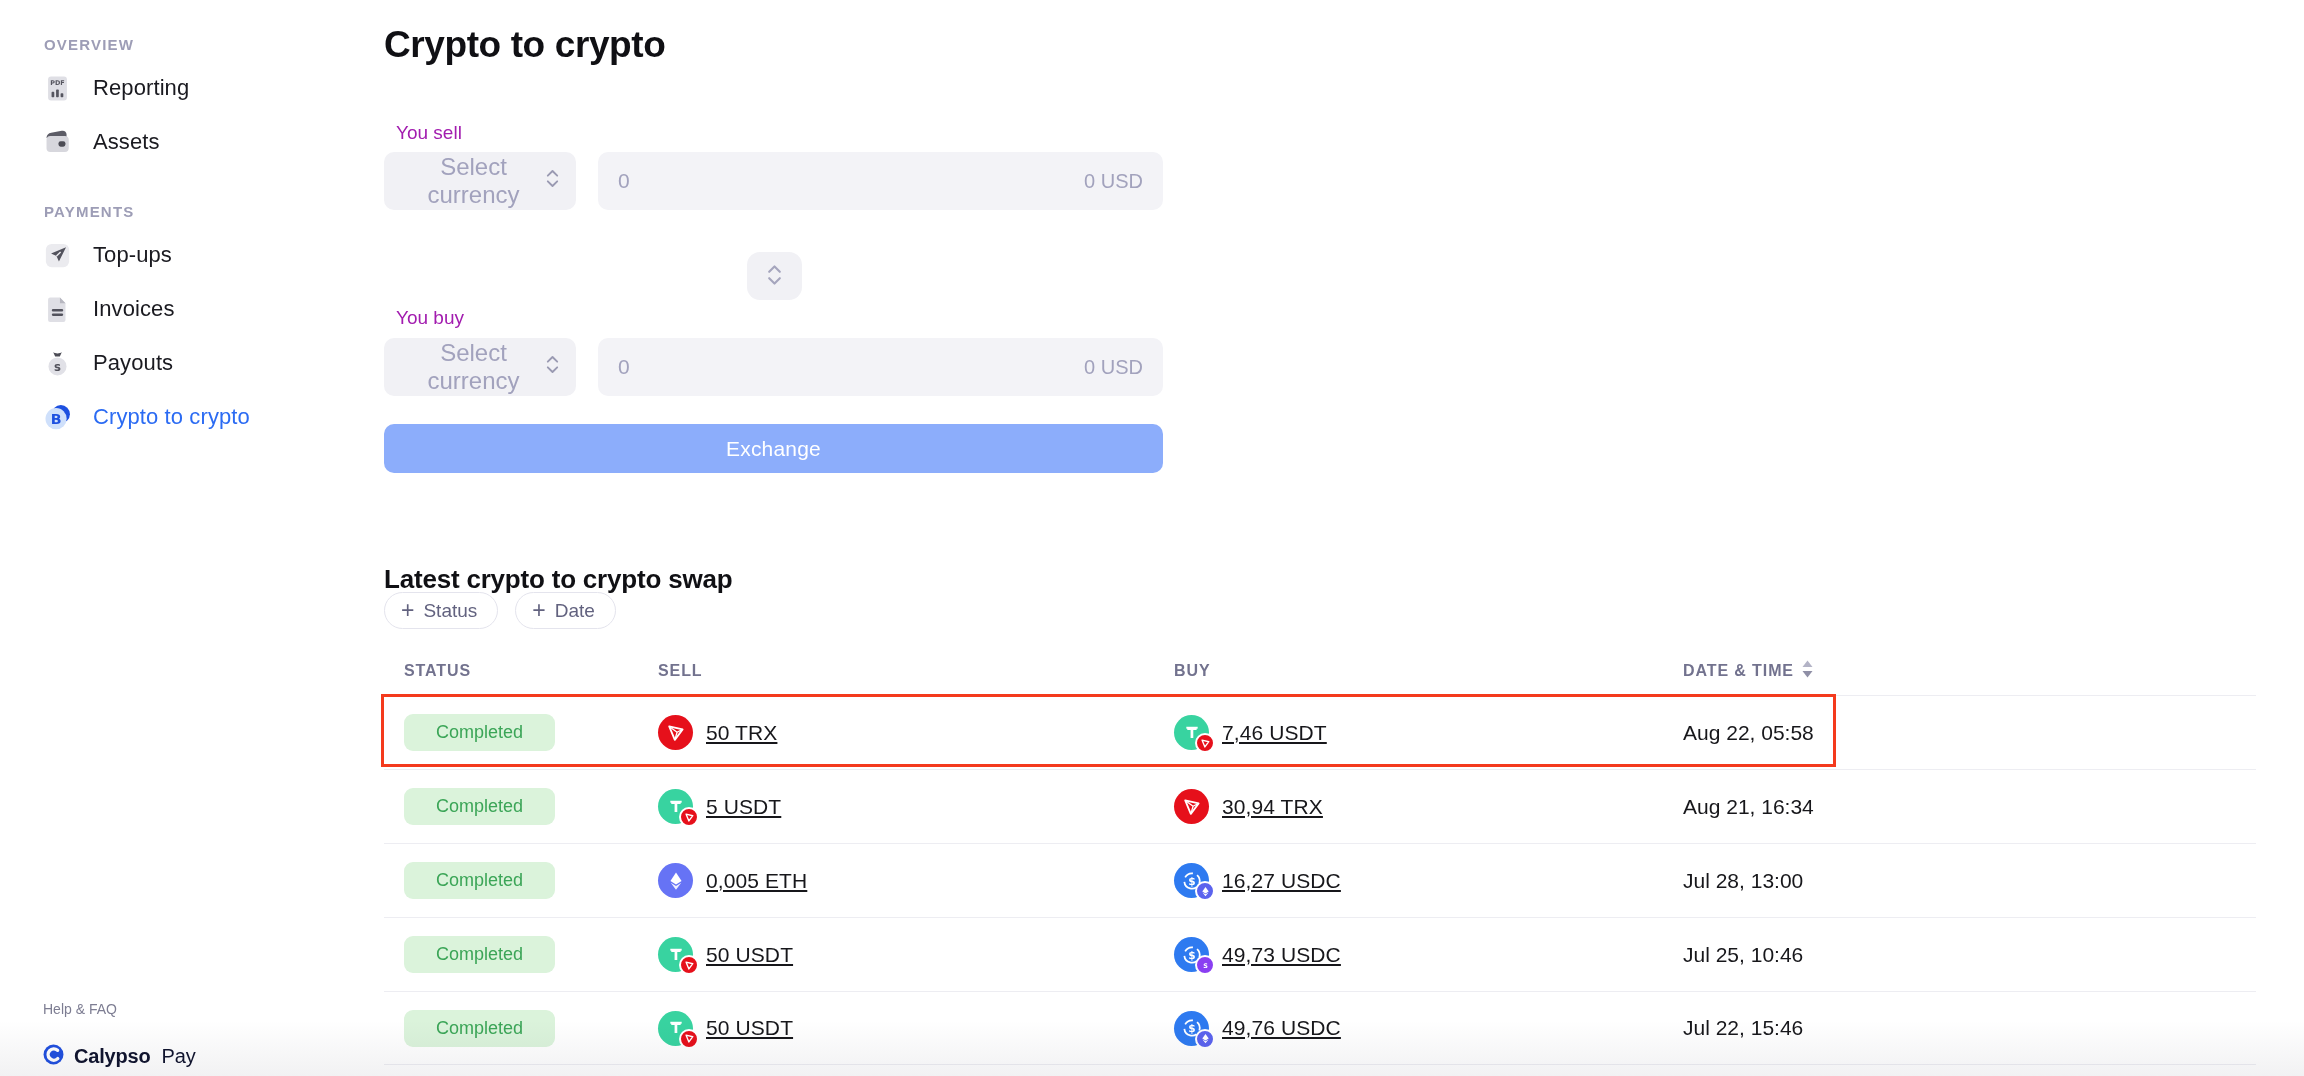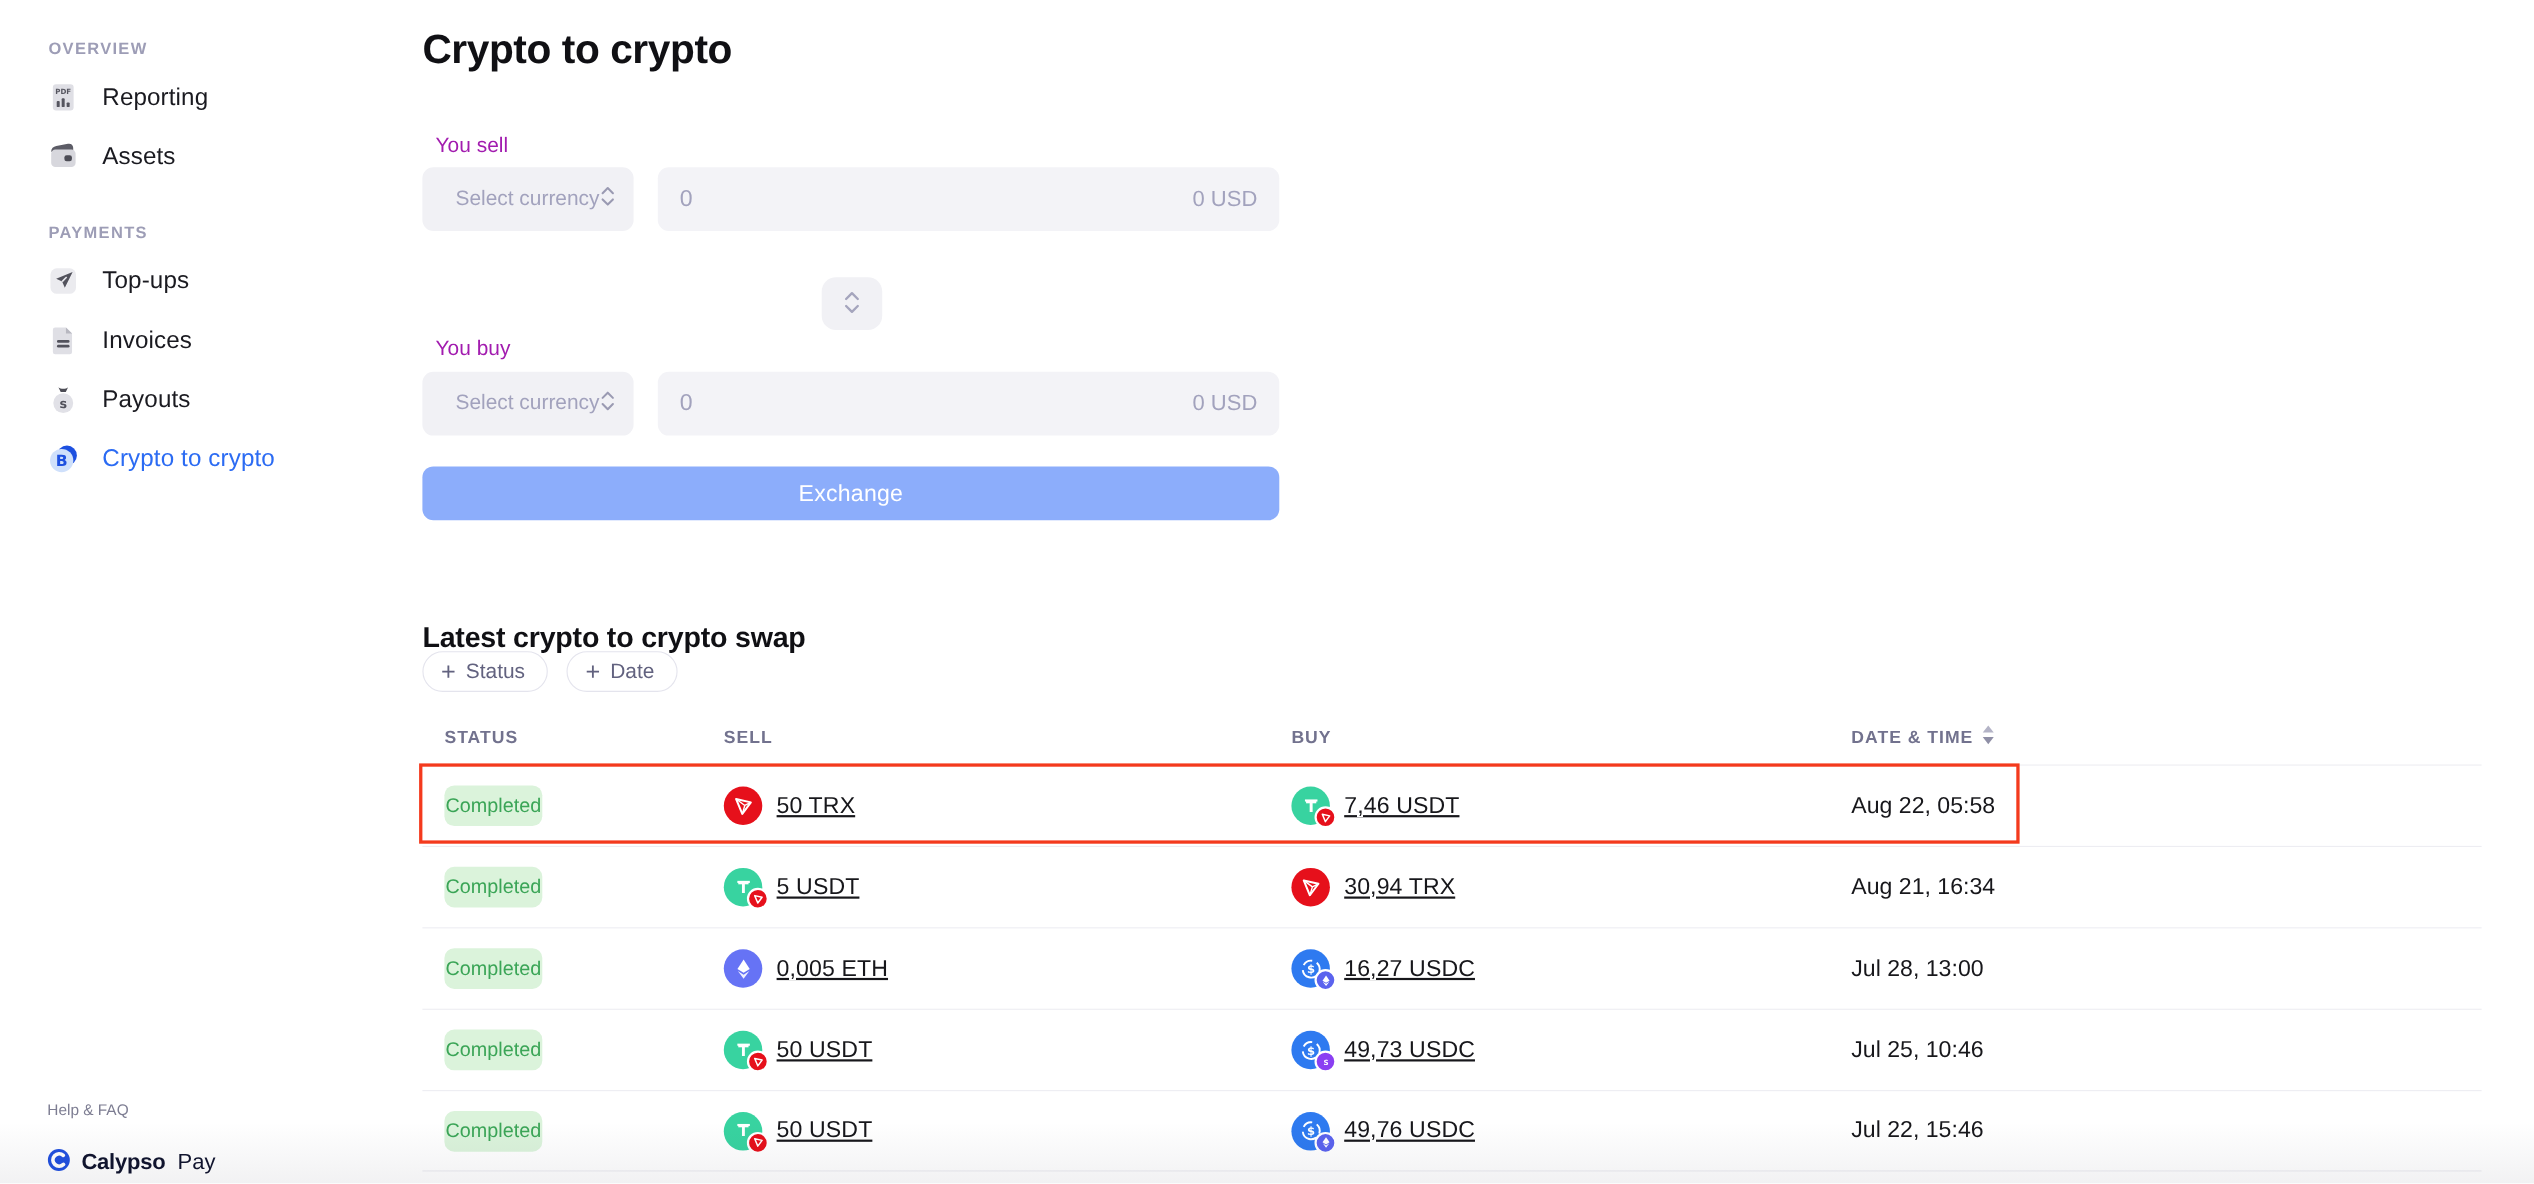--- a/index.html
+++ b/index.html
@@ -28,21 +28,21 @@
   
   .main{ position:absolute; left:384px; top:0; width:1872px; height:100%; }
   .page-title{ position:absolute; top:24px; left:0; font-size:37px; font-weight:700;
     color:#101014; letter-spacing:-.4px; }
   .form-label{ position:absolute; left:12px; font-size:19px; color:#a21caf; }
   .lbl-sell{ top:122px; } .lbl-buy{ top:307px; }
   .form-row{ position:absolute; left:0; width:779px; height:58px; display:flex; gap:22px; }
   .row-sell{ top:152px; } .row-buy{ top:338px; }
   .select-box{ width:192px; height:58px; background:#f1f1f5; border:none; border-radius:10px;
     display:flex; align-items:center; justify-content:flex-end; padding:0 16px 0 18px;
-    font-family:inherit; font-size:19px; color:#a2a2bd; cursor:pointer; }
+    font-family:inherit; font-size:24px; color:#a2a2bd; cursor:pointer; }
   .select-box svg{ width:15px; height:21px; }
   .amount-box{ flex:1; height:58px; background:#f3f3f7; border-radius:10px; display:flex;
     align-items:center; padding:0 20px; }
   .amount-box input{ flex:1; border:none; background:transparent; outline:none;
     font-family:inherit; font-size:21px; color:#2a2a35; }
   .amount-box input::placeholder{ color:#a2a2bd; }
   .usd-suffix{ font-size:20px; color:#a2a2bd; white-space:nowrap; }
   .swap-btn{ position:absolute; left:363px; top:252px; width:55px; height:48px; background:#f1f1f5;
     border:none; border-radius:13px; display:flex; align-items:center; justify-content:center;
     cursor:pointer; }
@@ -61,21 +61,21 @@
   .pill .plus{ font-size:23px; font-weight:400; line-height:0; margin-top:-2px; }
 
   .table{ position:absolute; left:0; top:646px; width:1872px; }
   .thead,.trow{ display:grid; grid-template-columns:254px 516px 509px auto; align-items:center;
     padding-left:20px; }
   .thead{ height:49px; font-size:16px; font-weight:700; letter-spacing:.9px; color:#72728e; }
   .th-date{ display:flex; align-items:center; gap:7px; cursor:pointer; }
   .th-date svg{ width:13px; height:20px; }
   .trow{ height:74px; border-top:1px solid #ededf2; cursor:pointer; }
   .trow:last-child{ border-bottom:1px solid #ededf2; }
-  .badge-ok{ display:inline-block; padding:8px 1px; background:#dbf3db; color:#3ba557;
+  .badge-ok{ display:inline-block; padding:8px 32px; background:#dbf3db; color:#3ba557;
     border-radius:9px; font-size:18px; }
   .cell-coin{ display:flex; align-items:center; gap:13px; font-size:21px; color:#17171b;
     letter-spacing:.1px;text-decoration:underline; }
   .coin{ width:35px; height:35px; border-radius:50%; position:relative; display:flex;
     align-items:center; justify-content:center; flex:0 0 35px; }
   .coin > svg{ width:22px; height:22px; }
   .coin .nb{ position:absolute; right:-6px; bottom:-3px; width:20px; height:20px; border-radius:50%;
     border:2.5px solid #fff; display:flex; align-items:center; justify-content:center;
     color:#fff; font-size:10px; font-weight:700; }
   .coin .nb svg{ width:11px; height:11px; }

